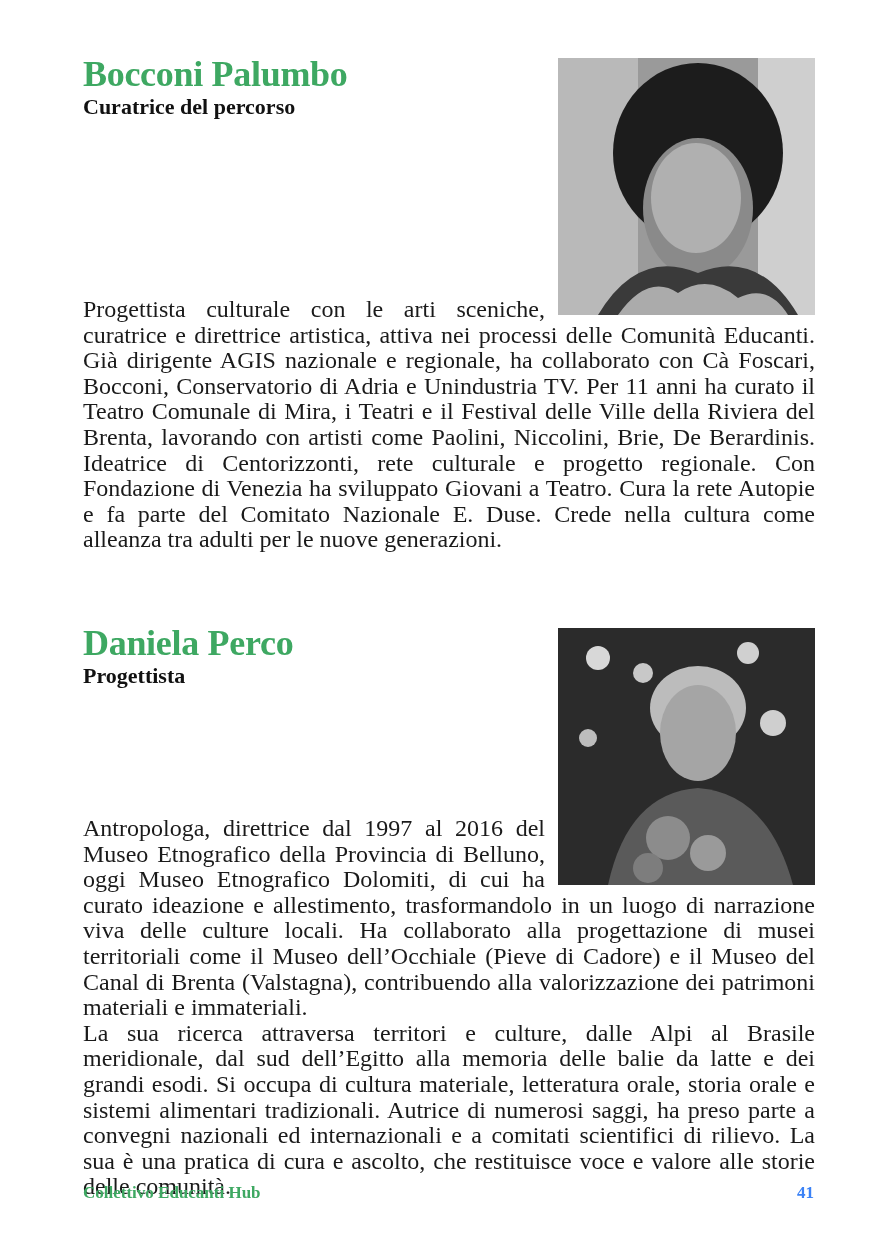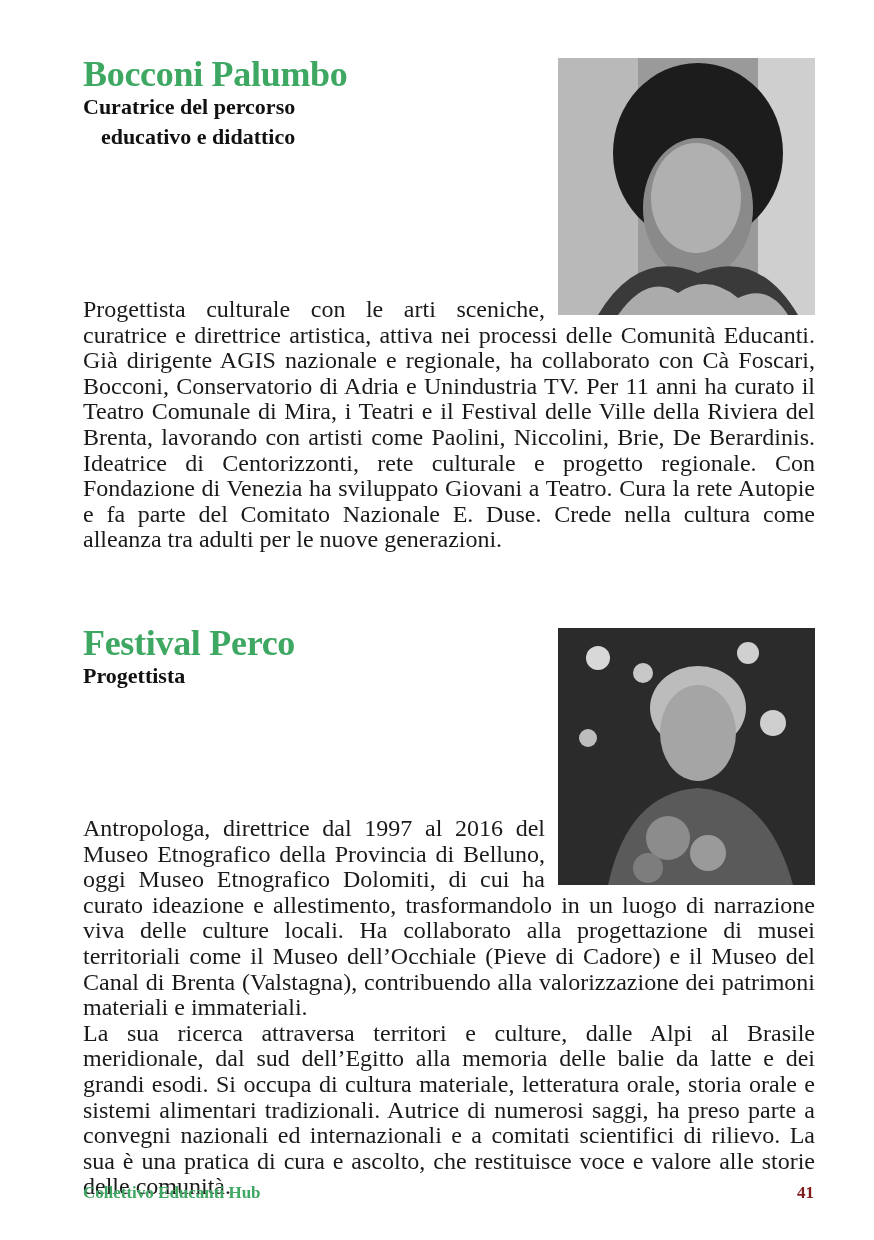--- a/index.html
+++ b/index.html
@@ -5,48 +5,47 @@
     html, body { margin: 0; padding: 0; background: #ffffff; }
     body { width: 874px; height: 1240px; position: relative; overflow: hidden;
            font-family: "Liberation Serif", "DejaVu Serif", serif; color: #1a1a1a; }
     .name { position: absolute; left: 83px; font-size: 36px; font-weight: bold; color: #3ea862; letter-spacing: -0.3px; line-height: 1; }
     .role { position: absolute; left: 83px; font-size: 22px; font-weight: bold; color: #111; line-height: 30px; text-align: right; }
     .photo { position: absolute; left: 558px; width: 257px; height: 257px; overflow: hidden; }
     .bio { position: absolute; left: 83px; width: 732px; font-size: 24px; line-height: 25.6px; text-align: justify; hyphens: auto; }
     .bio p { margin: 0; }
     .float-spacer { float: right; width: 270px; }
     .footer-left { position: absolute; left: 83px; top: 1183px; font-size: 17px; font-weight: bold; color: #3ea862; }
-    .footer-right { position: absolute; right: 60px; top: 1183px; font-size: 17px; font-weight: bold; color: #7f1d1d; }
+    .footer-right { position: absolute; right: 60px; top: 1183px; font-size: 17px; font-weight: bold; color: #3b82f6; }
   </style>
 </head>
 <body>
 
 <div class="name" style="top:56px;">Bocconi Palumbo</div>
 <div class="role" style="top:92px;">
   <div>Curatrice del percorso</div>
-  <div>educativo e didattico</div>
 </div>
 <div class="photo" style="top:58px;">
   <svg width="257" height="257" viewBox="0 0 257 257">
     <rect width="257" height="257" fill="#9a9a9a"></rect>
     <rect x="0" y="0" width="80" height="257" fill="#b9b9b9"></rect>
     <rect x="200" y="0" width="57" height="257" fill="#cfcfcf"></rect>
     <ellipse cx="140" cy="95" rx="85" ry="90" fill="#1c1c1c"></ellipse>
     <ellipse cx="140" cy="150" rx="55" ry="70" fill="#8a8a8a"></ellipse>
     <ellipse cx="138" cy="140" rx="45" ry="55" fill="#b0b0b0"></ellipse>
     <path d="M40 257 Q80 190 140 215 Q200 190 240 257 Z" fill="#3a3a3a"></path>
     <path d="M60 257 Q90 215 120 235 Q150 215 180 240 Q210 225 230 257 Z" fill="#dcdcdc" opacity="0.7"></path>
   </svg>
 </div>
 <div class="bio" style="top:297px;">
   <div class="float-spacer" style="height:25px;"></div>
   <p>Progettista culturale con le arti sceniche, curatrice e direttrice artistica, attiva nei processi delle Comunità Educanti. Già dirigente AGIS nazionale e regionale, ha collaborato con Cà Foscari, Bocconi, Conservatorio di Adria e Unindustria TV. Per 11 anni ha curato il Teatro Comunale di Mira, i Teatri e il Festival delle Ville della Riviera del Brenta, lavorando con artisti come Paolini, Niccolini, Brie, De Berardinis. Ideatrice di Centorizzonti, rete culturale e progetto regionale. Con Fondazione di Venezia ha sviluppato Giovani a Teatro. Cura la rete Autopie e fa parte del Comitato Nazionale E. Duse. Crede nella cultura come alleanza tra adulti per le nuove generazioni.</p>
 </div>
 
-<div class="name" style="top:625px;">Festival Perco</div>
+<div class="name" style="top:625px;">Daniela Perco</div>
 <div class="role" style="top:661px;">
   <div>Progettista</div>
 </div>
 <div class="photo" style="top:628px;">
   <svg width="257" height="257" viewBox="0 0 257 257">
     <rect width="257" height="257" fill="#2b2b2b"></rect>
     <circle cx="40" cy="30" r="12" fill="#d8d8d8"></circle>
     <circle cx="85" cy="45" r="10" fill="#c8c8c8"></circle>
     <circle cx="190" cy="25" r="11" fill="#d0d0d0"></circle>
     <circle cx="215" cy="95" r="13" fill="#cfcfcf"></circle>

